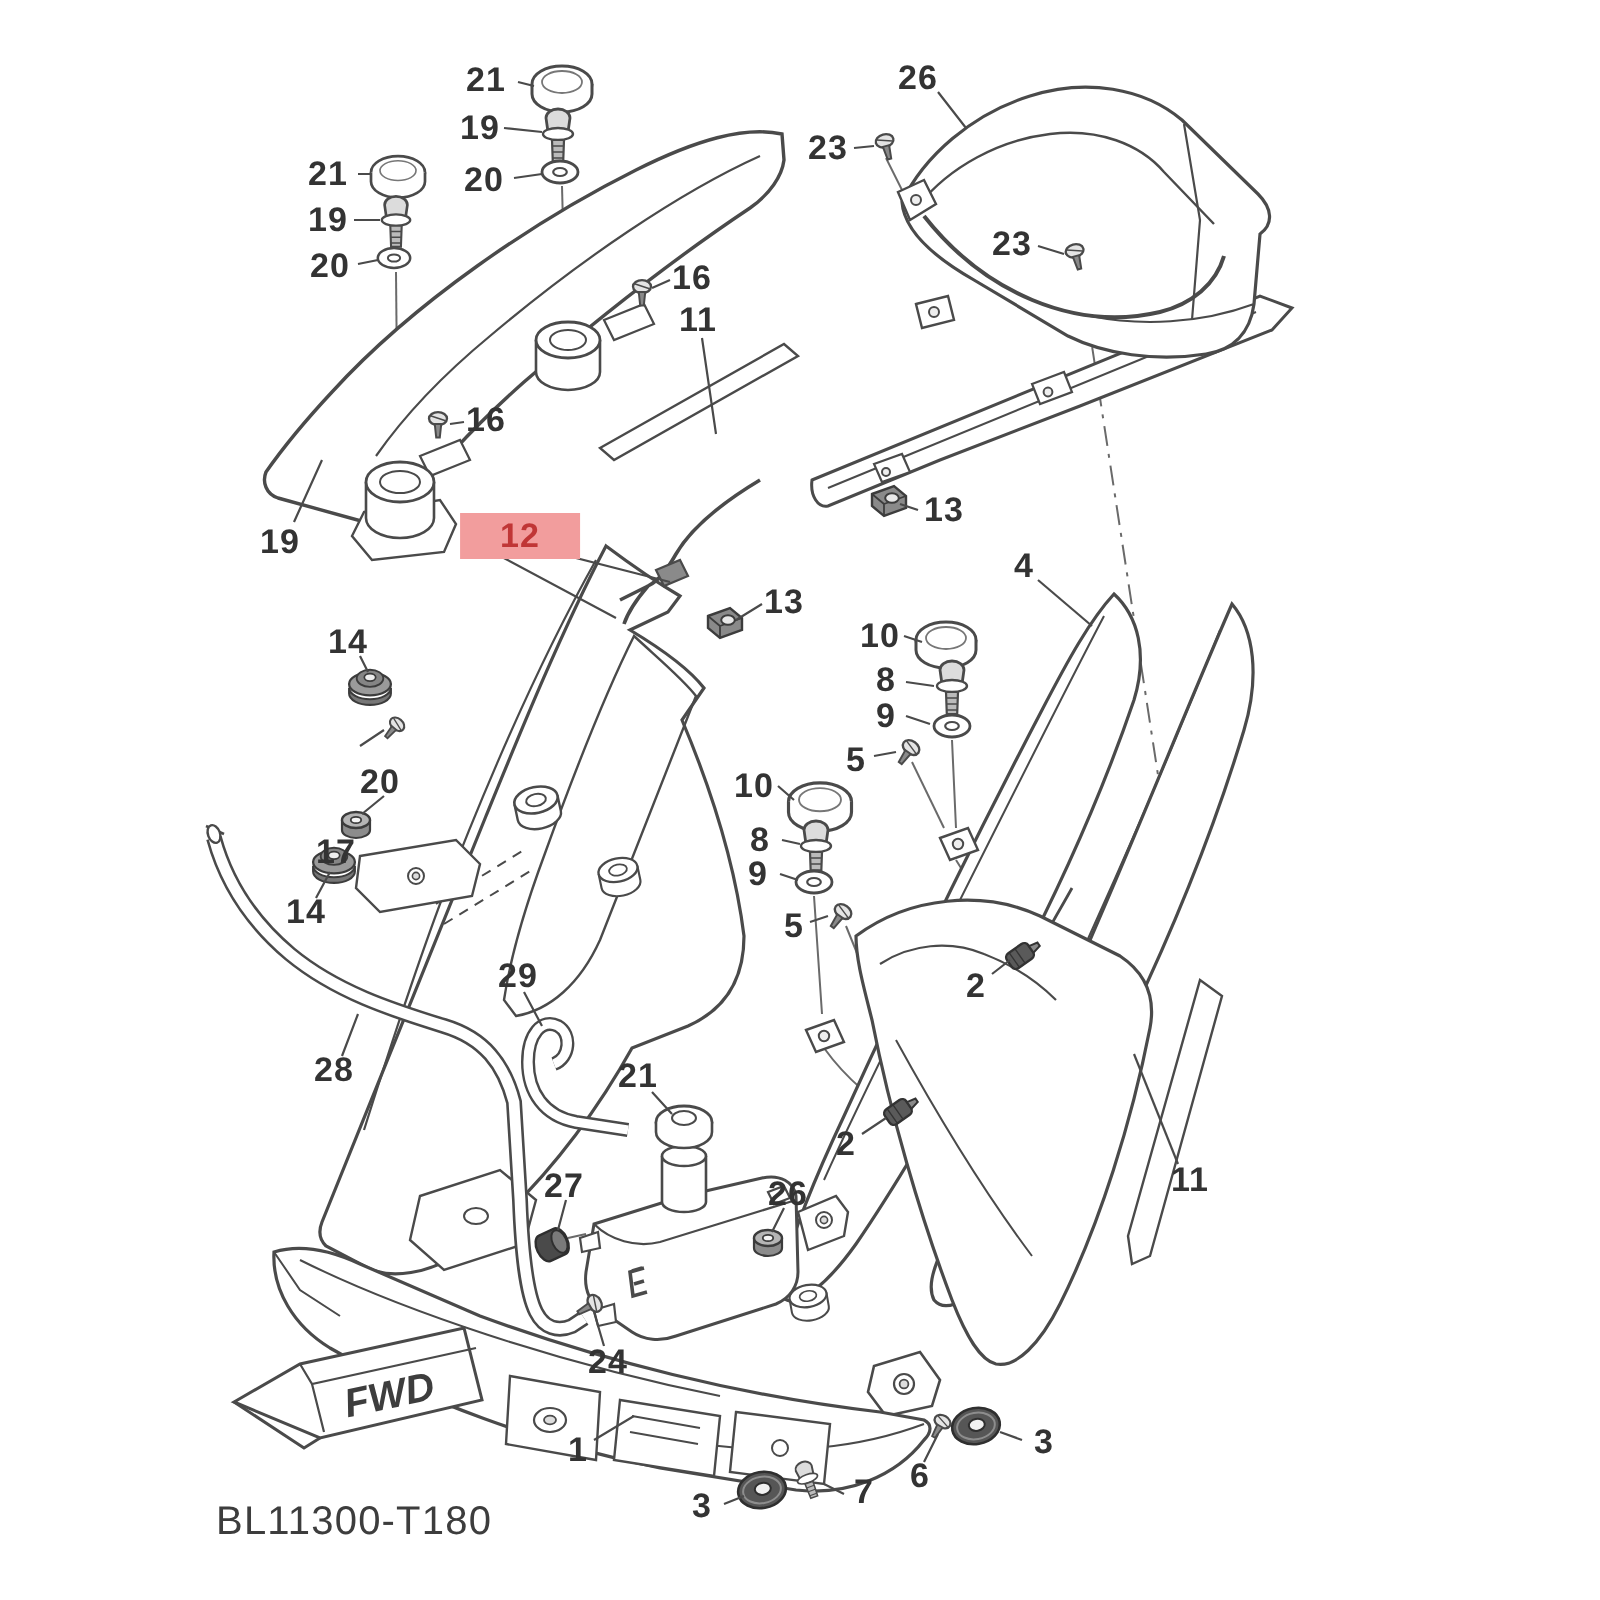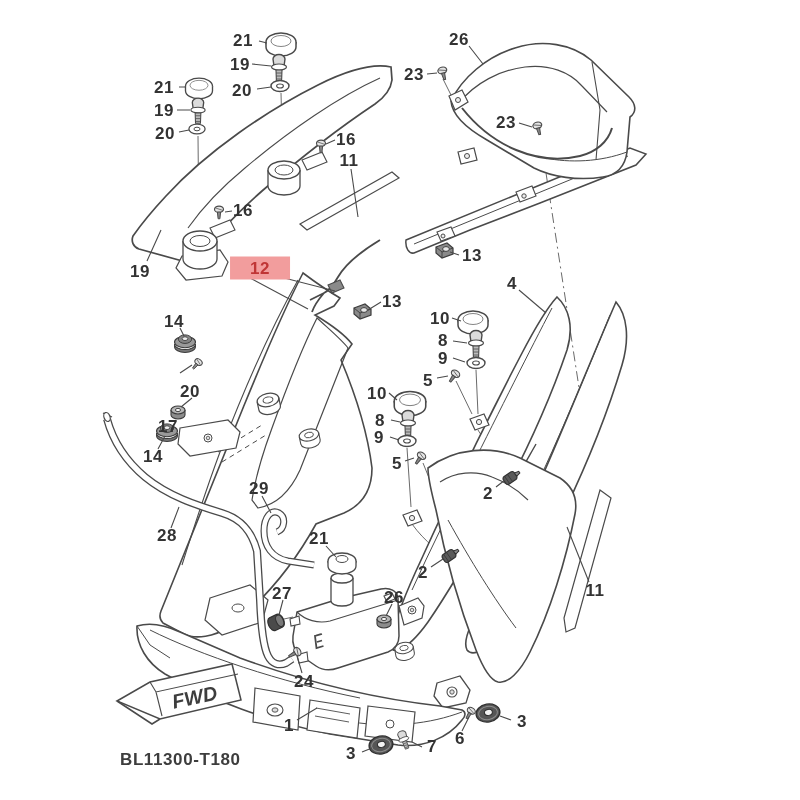--- a/index.html
+++ b/index.html
@@ -4,21 +4,21 @@
 <style>
   html,body{margin:0;padding:0;background:#fff;}
   #stage{position:relative;width:800px;height:800px;background:#fff;overflow:hidden;
          font-family:"Liberation Sans",sans-serif;}
   #drawing{position:absolute;left:0;top:0;}
   #labels-layer{position:absolute;left:0;top:0;width:756px;height:800px;}
   .part-label{position:absolute;transform:translate(-50%,-50%);
     font-family:"Liberation Sans",sans-serif;font-weight:bold;font-size:17px;
     color:#333333;letter-spacing:.5px;line-height:1;cursor:pointer;white-space:nowrap;}
   .part-label.selected{background:#f29d9d;color:#c03636;padding:3px 20px;margin-left:23px;}
-  .diagram-code{position:absolute;left:120px;top:750px;font-weight:bold;font-size:17px;
+  .diagram-code{position:absolute;left:108px;top:750px;font-weight:normal;font-size:20px;
     color:#3d3d3d;letter-spacing:.6px;}
 </style>
 </head>
 <body>
 
 <div id="stage">
 
 <svg id="drawing" width="800" height="800" viewBox="0 0 800 800">
   <defs>
     <g id="fg-cap">

